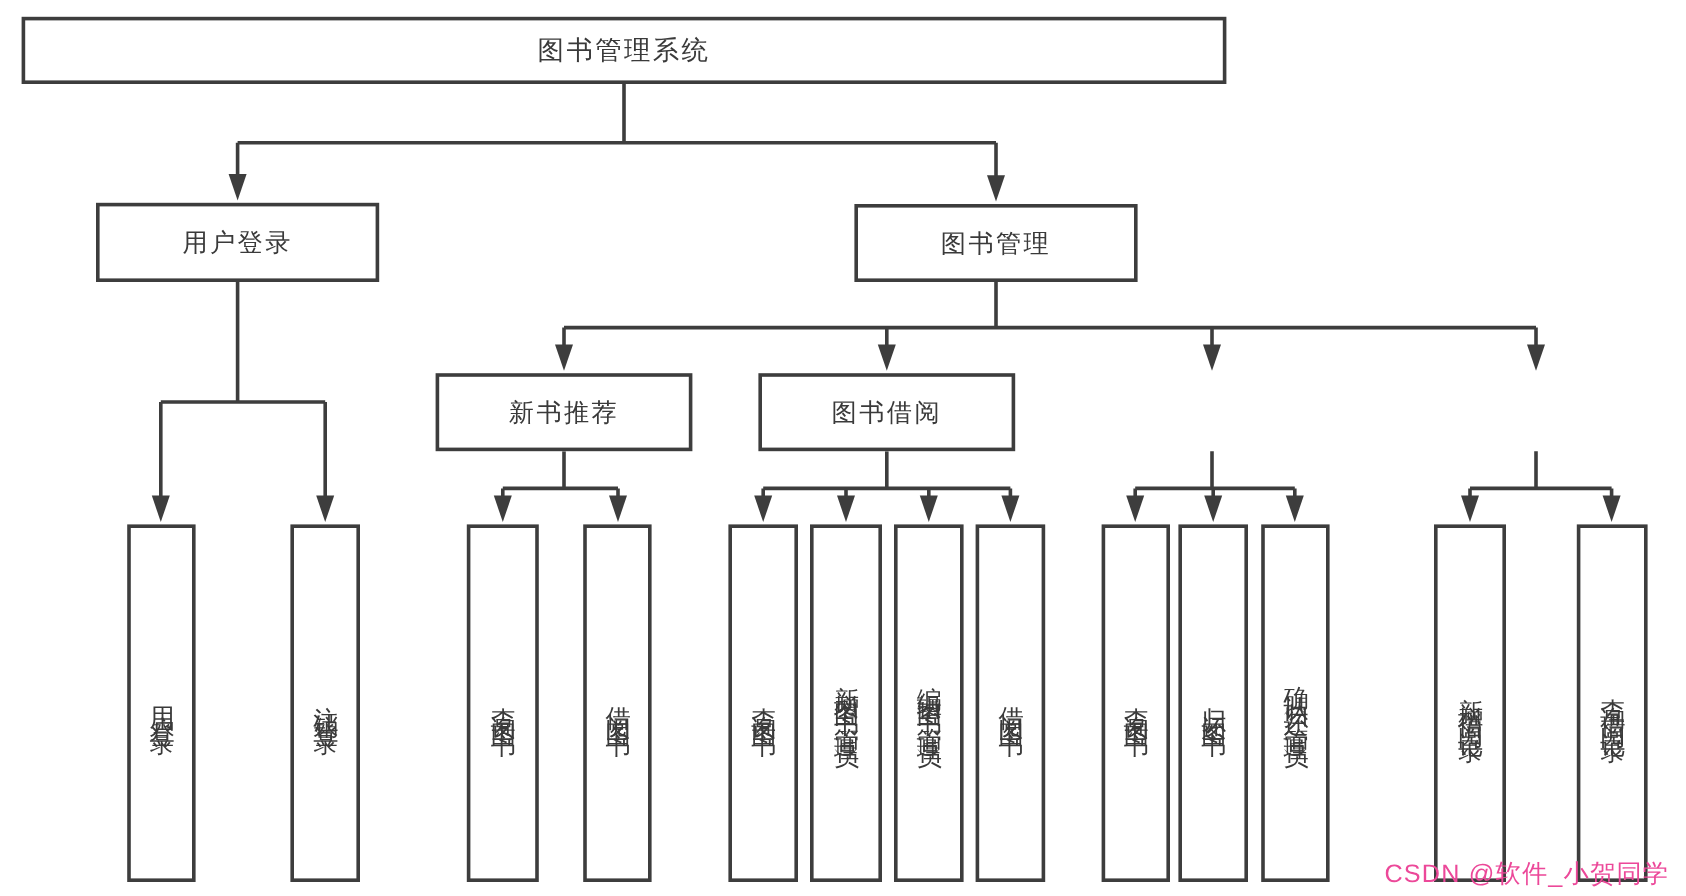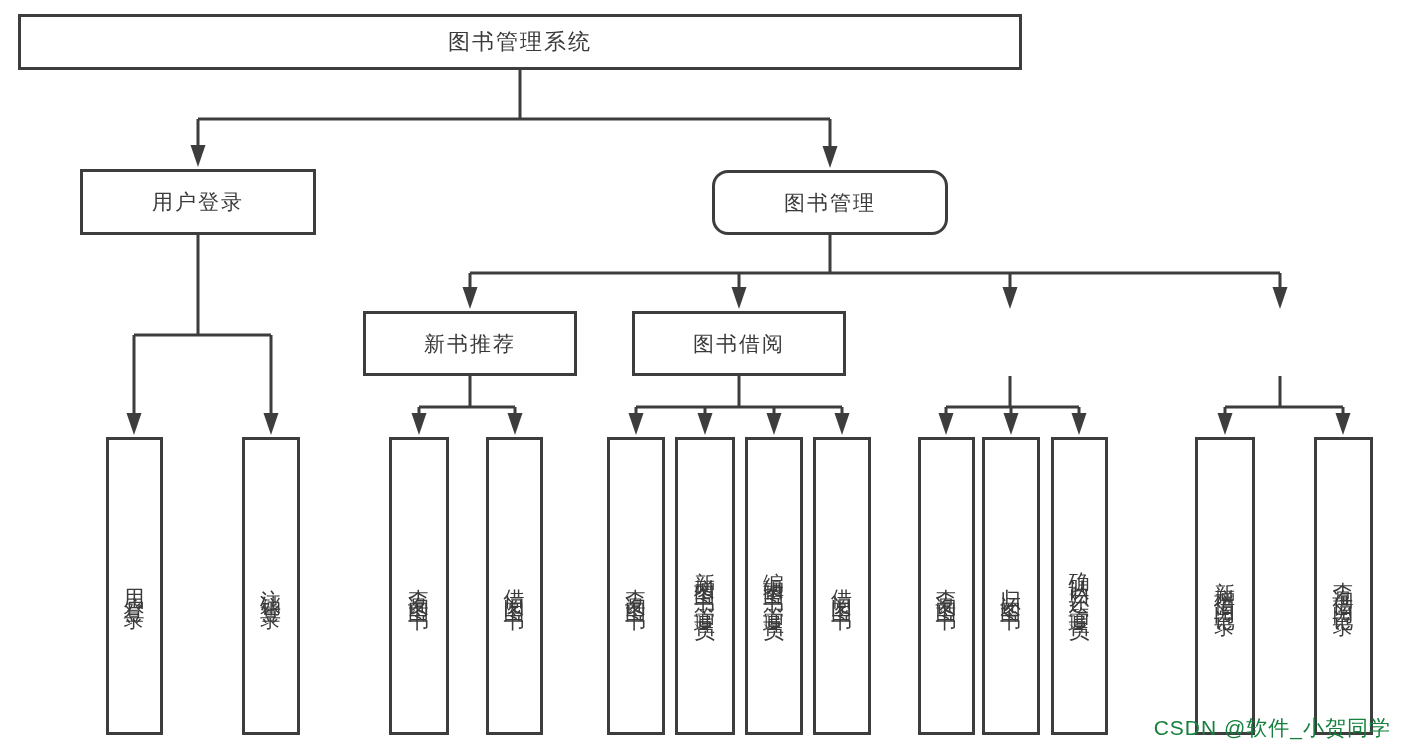--- a/index.html
+++ b/index.html
@@ -42,21 +42,21 @@
     left: 0; top: 0;
     width: 1405px; height: 747px;
     pointer-events: none;
   }
   .watermark {
     position: absolute;
     top: 714px;
     right: 14px;
     font-size: 21px;
     letter-spacing: 1px;
-    color: #15803d;
+    color: #ec4899;
     white-space: nowrap;
   }
 </style>
 </head>
 <body>
 
 <div class="canvas">
 
   <svg class="connectors" viewBox="0 0 1405 747" xmlns="http://www.w3.org/2000/svg">
     <g stroke="#3d3d3d" stroke-width="3" fill="none">
@@ -98,21 +98,21 @@
     </g>
   </svg>
 
   <div class="box" style="left:18px; top:14px; width:1004px; height:56px;">
     <span class="h-label root-label">图书管理系统</span>
   </div>
 
   <div class="box" style="left:80px; top:169px; width:236px; height:66px;">
     <span class="h-label">用户登录</span>
   </div>
-  <div class="box" style="left:712px; top:170px; width:236px; height:65px;border-radius:16px;">
+  <div class="box" style="left:712px; top:170px; width:236px; height:65px;">
     <span class="h-label">图书管理</span>
   </div>
 
   <div class="box" style="left:363px; top:311px; width:214px; height:65px;">
     <span class="h-label">新书推荐</span>
   </div>
   <div class="box" style="left:632px; top:311px; width:214px; height:65px;">
     <span class="h-label">图书借阅</span>
   </div>
 

